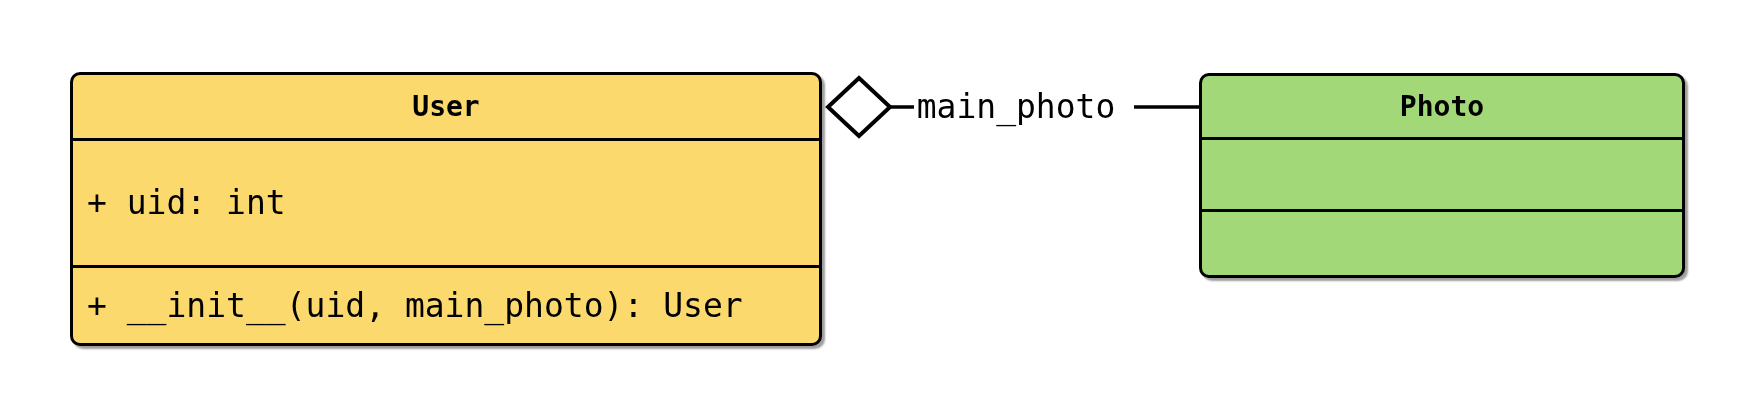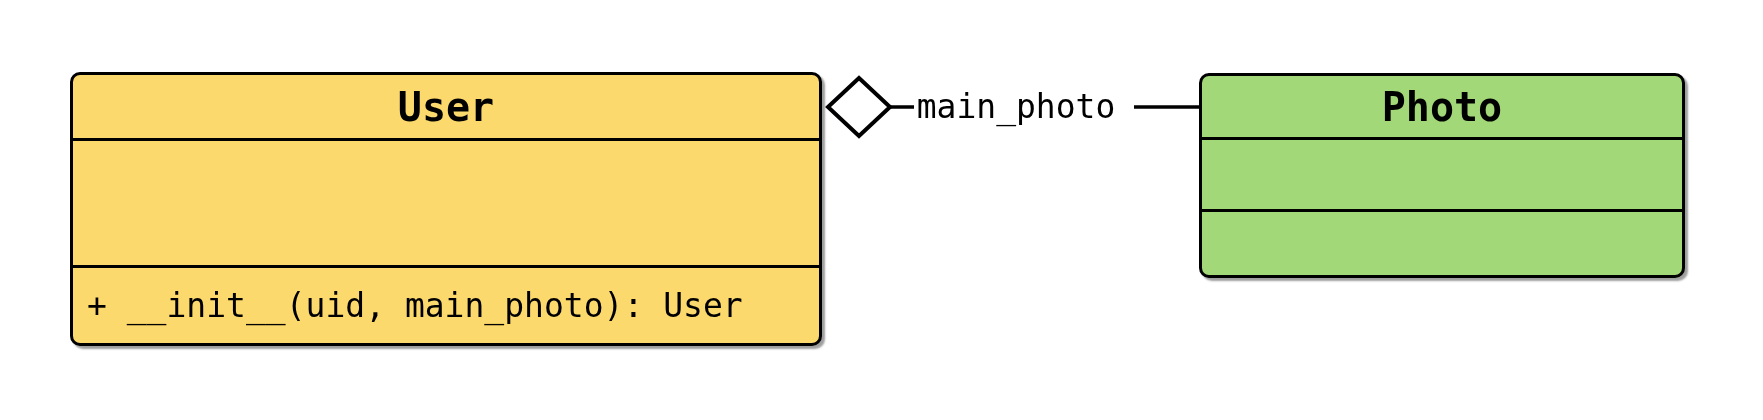--- a/index.html
+++ b/index.html
@@ -49,21 +49,21 @@
     background: #A2D877;
   }
   .class-photo .sec-title  { height: 61px; }
   .class-photo .sec-attrs  { height: 72px; }
   .class-photo .sec-methods{ flex: 1; }
   .sec-title {
     display: flex;
     align-items: center;
     justify-content: center;
     font-weight: bold;
-    font-size: 40px;
+    font-size: 28px;
   }
   .sec-attrs, .sec-methods {
     display: flex;
     flex-direction: column;
     justify-content: center;
     padding-left: 14px;
     font-size: 33px;
   }
   .member-row {
     line-height: 36px;
@@ -95,20 +95,21 @@
   }
 </style>
 </head>
 <body>
 
 <div class="canvas">
 
   <div class="uml-class class-user">
     <div class="sec sec-title">User</div>
     <div class="sec sec-attrs">
+      <div class="member-row"><span>+ uid: int</span><span class="member-type-bold"></span></div>
     </div>
     <div class="sec sec-methods">
       <div class="member-row">+ __init__(uid, main_photo): User</div>
     </div>
   </div>
 
   <div class="uml-class class-photo">
     <div class="sec sec-title">Photo</div>
     <div class="sec sec-attrs"></div>
     <div class="sec sec-methods"></div>

